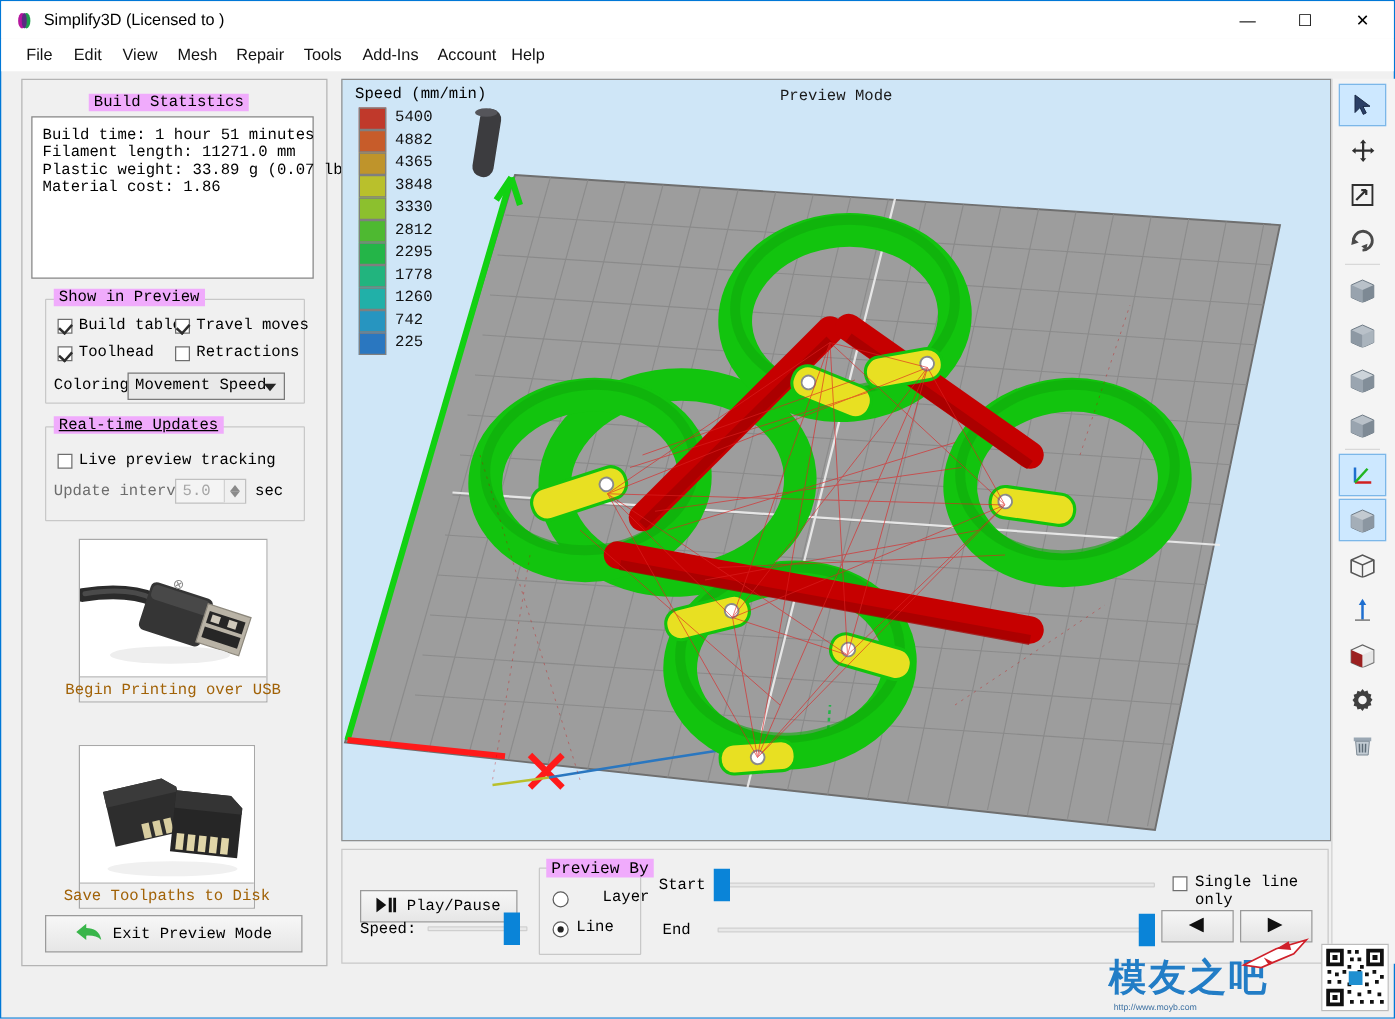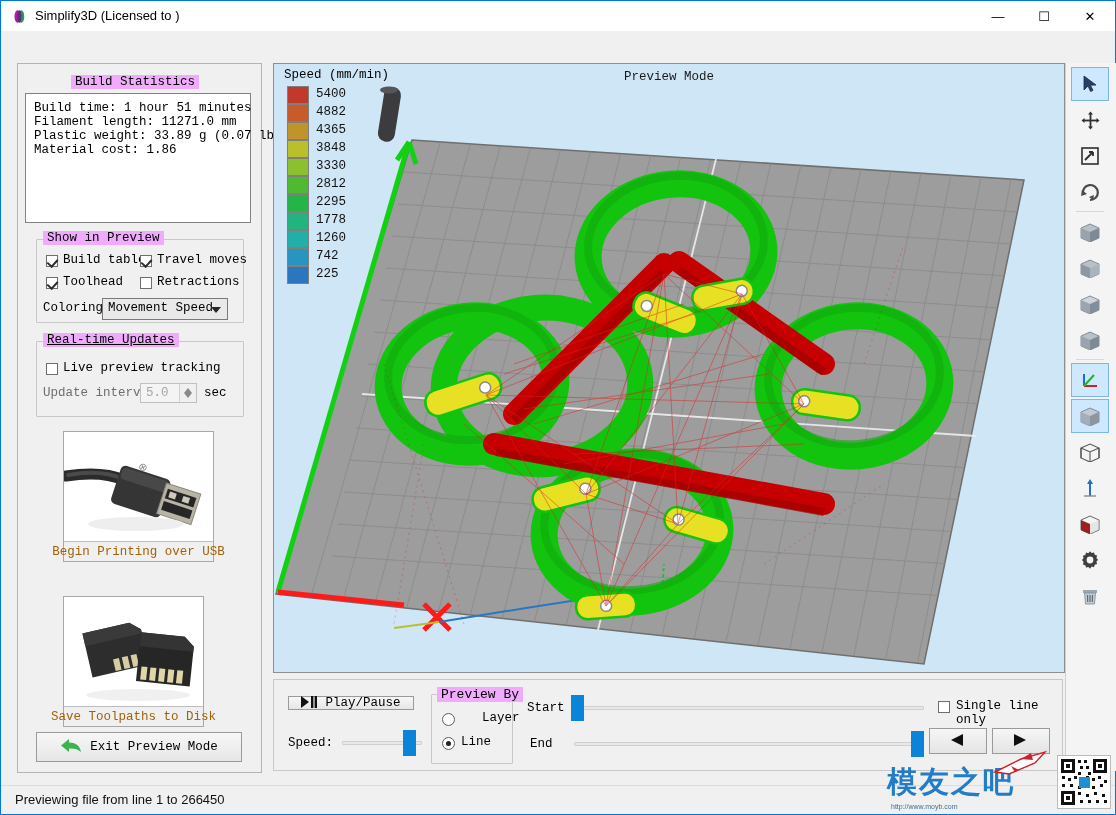--- a/index.html
+++ b/index.html
@@ -146,20 +146,31 @@
       <span>—</span>
     </div>
     <div class="wbtn" id="btn-max" style="right:48px;">
       <span>☐</span>
     </div>
     <div class="wbtn" id="btn-close" style="right:2px;">
       <span>✕</span>
     </div>
   </div>
 
+  <div class="menubar">
+    <div class="menuitem" style="left:12px;">File</div>
+    <div class="menuitem" style="left:50px;">Edit</div>
+    <div class="menuitem" style="left:89px;">View</div>
+    <div class="menuitem" style="left:133px;">Mesh</div>
+    <div class="menuitem" style="left:180px;">Repair</div>
+    <div class="menuitem" style="left:234px;">Tools</div>
+    <div class="menuitem" style="left:281px;">Add-Ins</div>
+    <div class="menuitem" style="left:341px;">Account</div>
+    <div class="menuitem" style="left:400px;">Help</div>
+  </div>
 
   <div class="leftpanel"></div>
 
   <div class="grp-title mono stats-title">Build Statistics</div>
   <div class="stats-box">
     <div class="stats-line mono" style="top:7px;">Build time: 1 hour 51 minutes</div>
     <div class="stats-line mono" style="top:21px;">Filament length: 11271.0 mm</div>
     <div class="stats-line mono" style="top:35px;">Plastic weight: 33.89 g (0.07 lb)</div>
     <div class="stats-line mono" style="top:49px;">Material cost: 1.86</div>
   </div>
@@ -468,21 +479,21 @@
           <span class="legend-val mono">742</span>
         </div>
       <div class="legend-row">
           <span class="legend-sw" style="background:#2a77c0"></span>
           <span class="legend-val mono">225</span>
         </div>
     </div>
   </div>
 
   <div class="ctrlbar">
-    <div class="pushbtn" style="left:14px;top:16px;width:126px;height:14px;">
+    <div class="pushbtn" style="left:14px;top:32px;width:126px;height:26px;">
       <span>
         <svg width="16" height="12" viewBox="0 0 16 12">
           <polygon points="0,0 8,6 0,12" fill="#101010"></polygon>
           <rect x="10" y="0" width="2.4" height="12" fill="#101010"></rect>
           <rect x="13.6" y="0" width="2.4" height="12" fill="#101010"></rect>
         </svg>
       </span>
       <span class="mono">Play/Pause</span>
     </div>
 
@@ -626,23 +637,20 @@
         <path d="M3.5 7 h11 l-1 11 h-9 z" fill="#c3ccd4" stroke="#7d8a95" stroke-width="0.8"></path>
         <g stroke="#5d6b76" stroke-width="1.2">
             <line x1="6.5" y1="9" x2="6.7" y2="16"></line>
             <line x1="9" y1="9" x2="9" y2="16"></line>
             <line x1="11.5" y1="9" x2="11.3" y2="16"></line>
           </g>
       </svg>
     </div>
   </div>
 
-  <div class="statusbar">
-    <div class="status-text">Previewing file from line 1 to 266450</div>
-  </div>
 
   <div class="watermark">
     <div class="wm-cn">模友之吧</div>
     <div class="wm-url">http://www.moyb.com</div>
     <span style="position:absolute;left:104px;top:-4px;">
       <svg width="58" height="26" viewBox="0 0 58 26">
         <path d="M4 22 L30 9 L54 2 L44 13 L18 24 Z" fill="#ffffff" stroke="#d0202a" stroke-width="1.4"></path>
         <path d="M30 9 L40 3 L42 10 Z" fill="#d0202a"></path>
         <path d="M20 16 L28 20 L24 22 Z" fill="#d0202a"></path>
       </svg>

